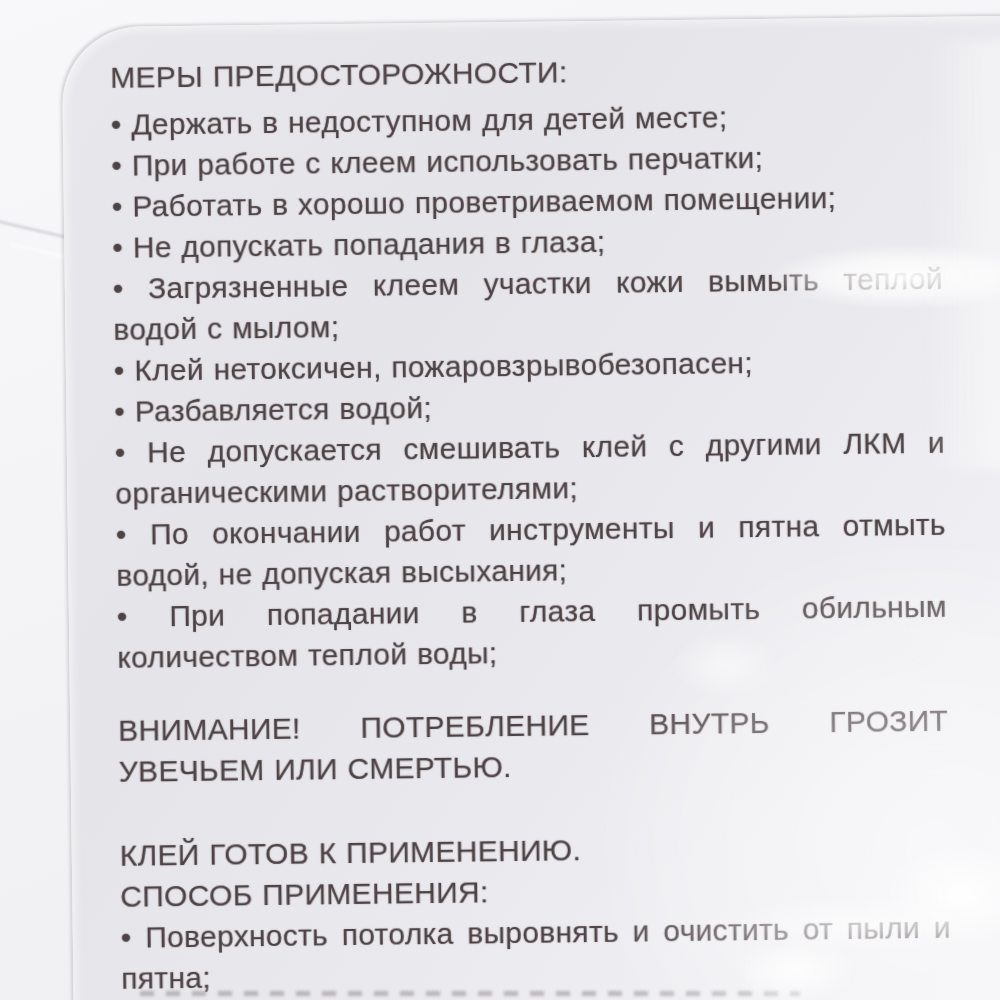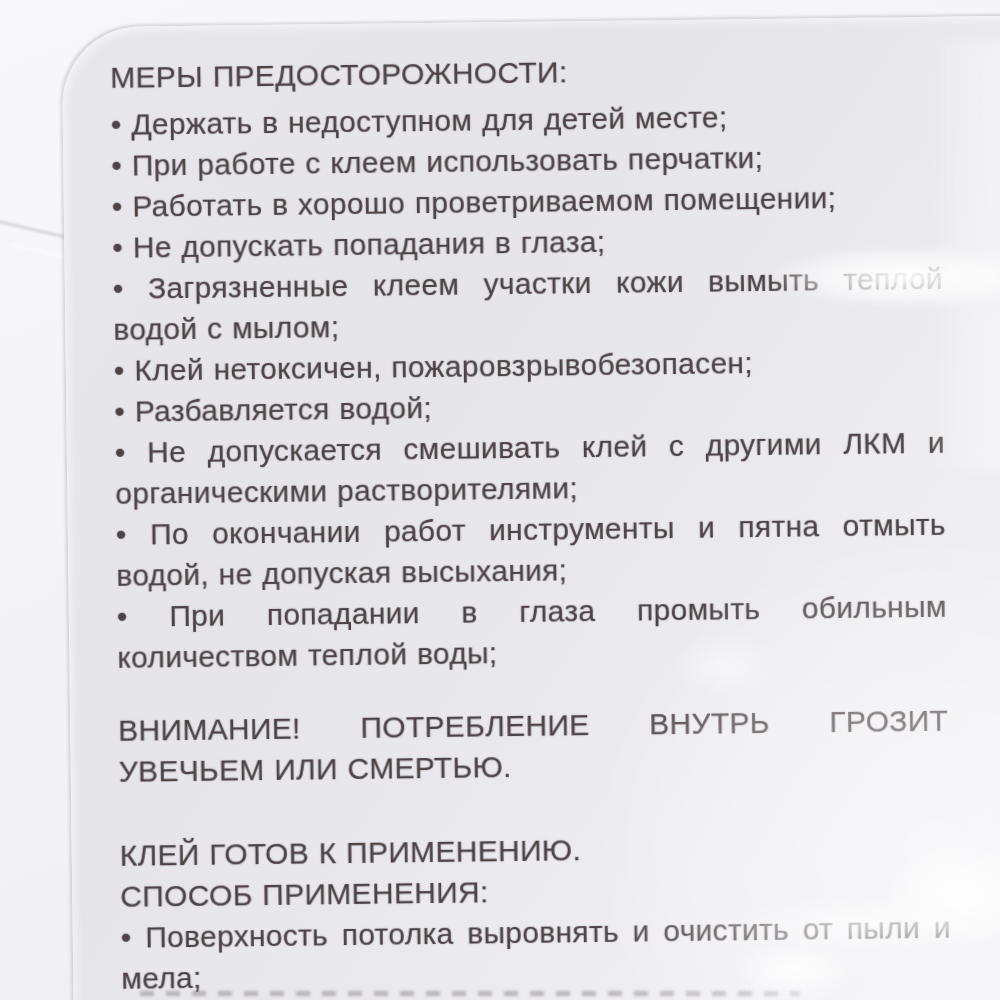--- a/index.html
+++ b/index.html
@@ -107,21 +107,21 @@
         <div class="line"><span>органическими растворителями;</span></div>
         <div class="line just"><span class="dot">•</span> <span>По окончании работ инструменты и пятна отмыть</span></div>
         <div class="line"><span>водой, не допуская высыхания;</span></div>
         <div class="line just"><span class="dot">•</span> <span>При попадании в глаза промыть обильным</span></div>
         <div class="line"><span>количеством теплой воды;</span></div>
         <div class="line just gap-warn"><span>ВНИМАНИЕ! ПОТРЕБЛЕНИЕ ВНУТРЬ ГРОЗИТ</span></div>
         <div class="line"><span>УВЕЧЬЕМ ИЛИ СМЕРТЬЮ.</span></div>
         <div class="line gap-sect"><span>КЛЕЙ ГОТОВ К ПРИМЕНЕНИЮ.</span></div>
         <div class="line"><span>СПОСОБ ПРИМЕНЕНИЯ:</span></div>
         <div class="line just"><span class="dot">•</span> <span>Поверхность потолка выровнять и очистить от пыли и</span></div>
-        <div class="line"><span>мела;</span></div>
+        <div class="line"><span>пятна;</span></div>
         <div class="line partial"><span class="dot">•</span> <span>П</span></div>
       </div>
   </div>
 
   <div class="cutoff-streak"></div>
 
   <div class="glare glare-band"></div>
   <div class="glare glare-big"></div>
   <div class="glare glare-spot1"></div>
   <div class="glare glare-spot2"></div>

